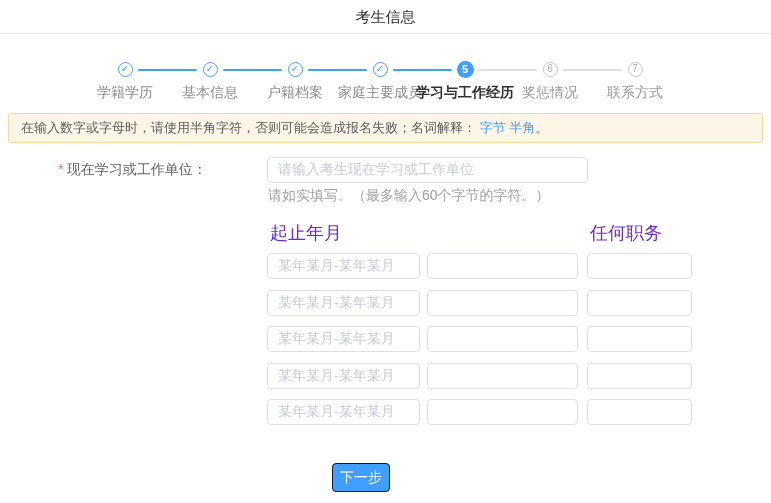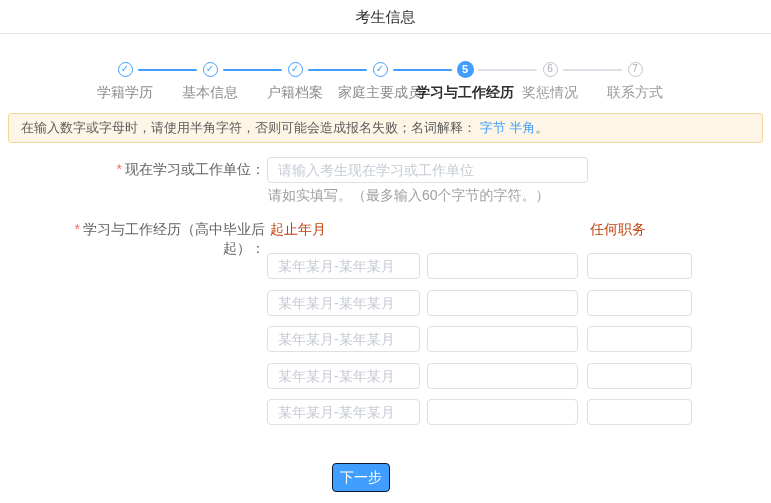--- a/index.html
+++ b/index.html
@@ -35,31 +35,31 @@
 
   
   .notice { position:absolute; top:113px; left:8px; right:8px; height:30px;
             background:#fdf6e7; border:1px solid #f0d79a; border-radius:3px;
             line-height:28px; padding:0 12px; font-size:13px; color:#5c5c5c; white-space:nowrap; }
   .notice a { color:#409eff; text-decoration:none; cursor:pointer; }
 
   
   .flabel { position:absolute; font-size:14px; color:#606266; }
   .req { color:#f56c6c; margin-right:3px; }
-  .label-unit { left:0; top:161px; width:265px; text-align:right; }
+  .label-unit { left:0; top:161px; width:265px; text-align:center; }
   .label-exp { left:65px; top:220px; width:200px; text-align:right; line-height:19px; }
   .inp { border:1px solid #dcdfe6; border-radius:4px; font-size:14px; color:#606266;
          padding:12px 10px; outline:none; background:#fff;
-         font-family:Liberation Sans, sans-serif; }
+         font-family:Liberation Serif, serif; }
   .inp::placeholder { color:#c6cbd4; opacity:1; }
   .inp-unit { position:absolute; left:267px; top:157px; width:321px; height:25px; }
   .help { position:absolute; left:268px; font-size:14px; color:#a0a0a0; }
   .help1 { top:187px; }
   .help2 { top:436px; }
-  .colh { position:absolute; top:221px; font-size:14px; color:#c2410c; white-space:nowrap; }
+  .colh { position:absolute; top:221px; font-size:18px; color:#6d28d9; white-space:nowrap; }
   .ch1{left:270px}.ch2{left:428px}.ch3{left:590px}
   .row { position:absolute; left:0; width:771px; height:25px; }
   .r0{top:253px}.r1{top:290px}.r2{top:326px}.r3{top:363px}.r4{top:399px}
   .row .inp { position:absolute; top:0; height:25px; }
   .row .c1 { left:267px; width:153px; }
   .row .c2 { left:427px; width:151px; }
   .row .c3 { left:587px; width:105px; }
 
   
   .btn { position:absolute; top:463px; height:29px; border-radius:4px; font-size:14px;
@@ -128,21 +128,20 @@
   </div>
 
   <div class="notice"><span>在输入数字或字母时，请使用半角字符，否则可能会造成报名失败；名词解释：</span>
     <a>字节</a>
     <a>半角</a><span>。</span></div>
 
   <div class="flabel label-unit"><span class="req">*</span><span>现在学习或工作单位：</span></div>
   <input class="inp inp-unit" placeholder="请输入考生现在学习或工作单位" style="">
   <div class="help help1">请如实填写。（最多输入60个字节的字符。）</div>
 
-  <div class="flabel label-exp"><span class="req">*</span><span>学习与工作经历（高中毕业后起）：</span></div>
   <div class="colh ch1">起止年月</div>
   <div class="colh ch3">任何职务</div>
 
   <div class="row r0">
     <input class="inp c1" placeholder="某年某月-某年某月" style="">
     <input class="inp c2" style="">
     <input class="inp c3" style="">
   </div>
   <div class="row r1">
     <input class="inp c1" placeholder="某年某月-某年某月" style="">

